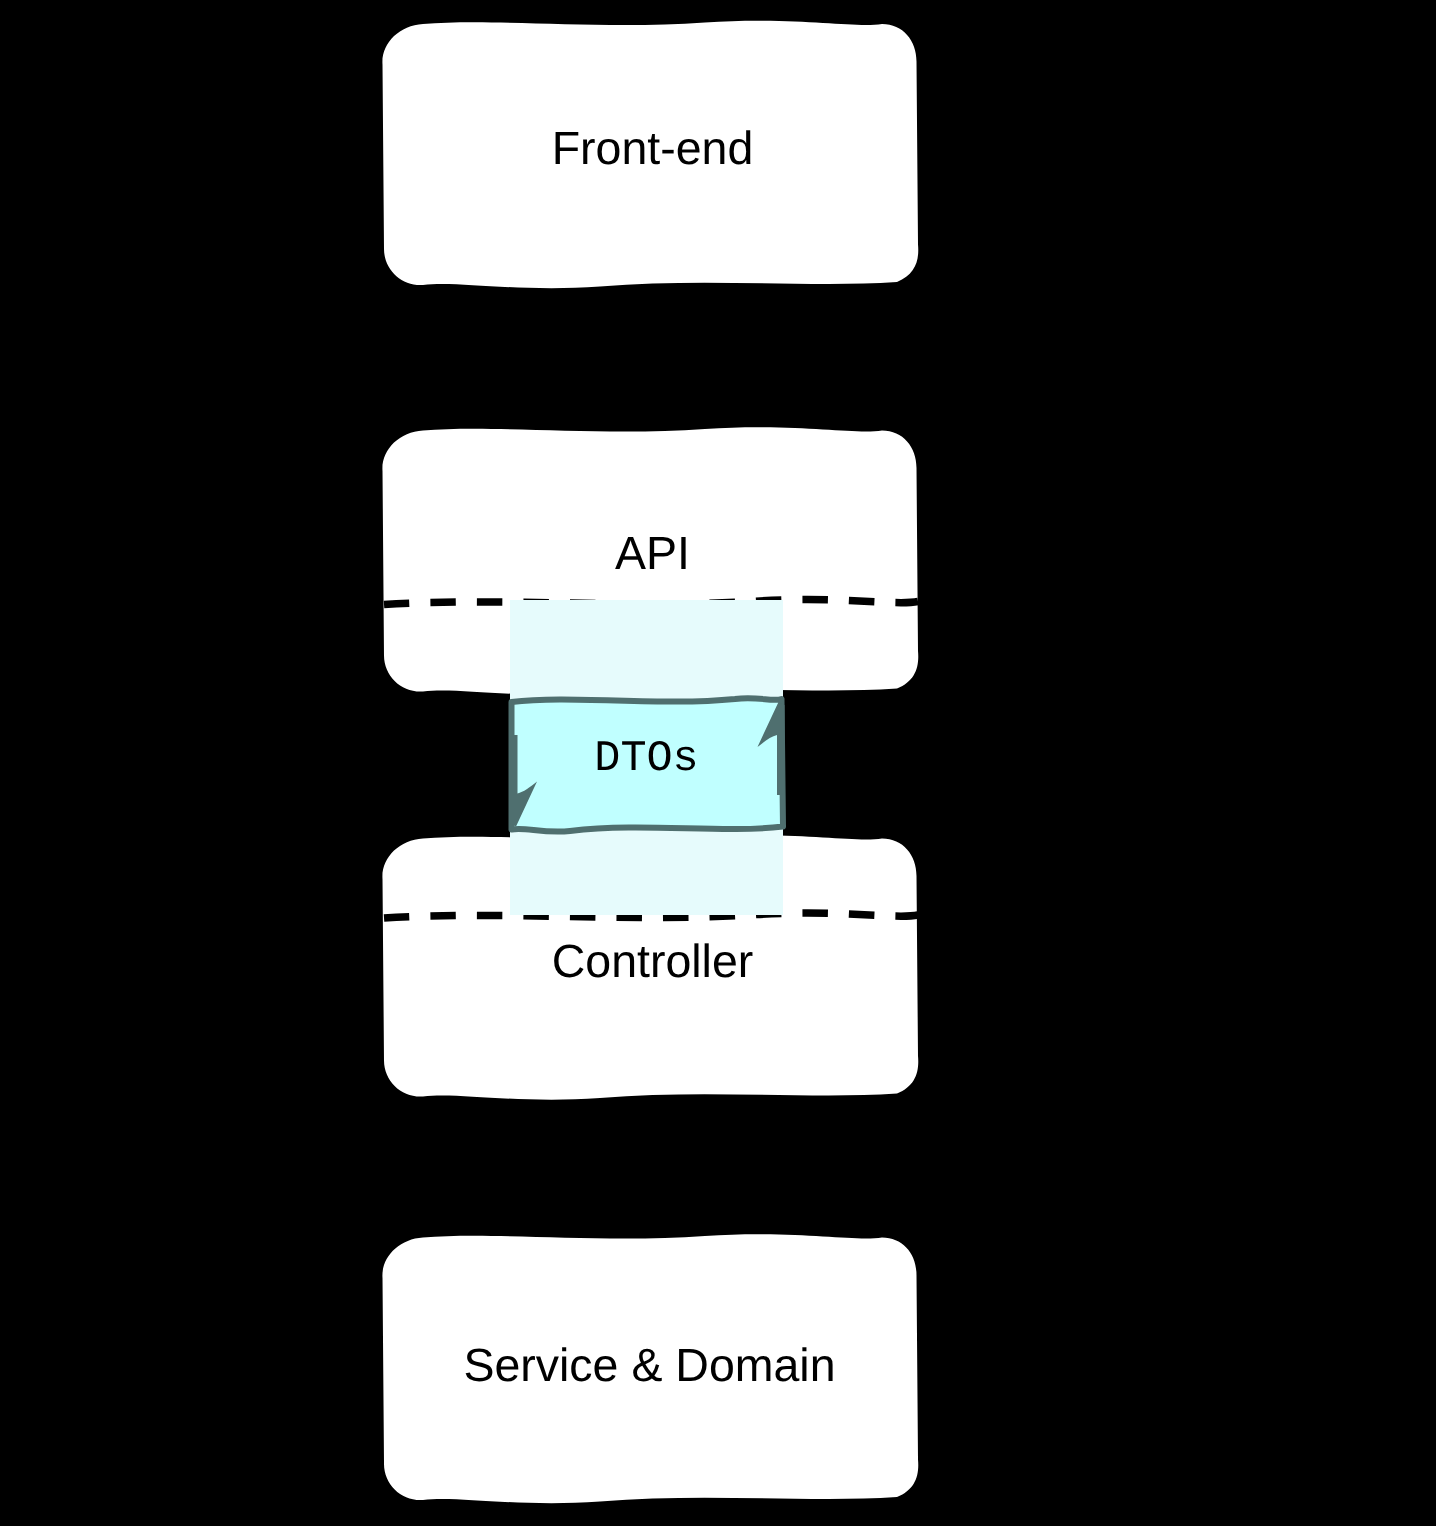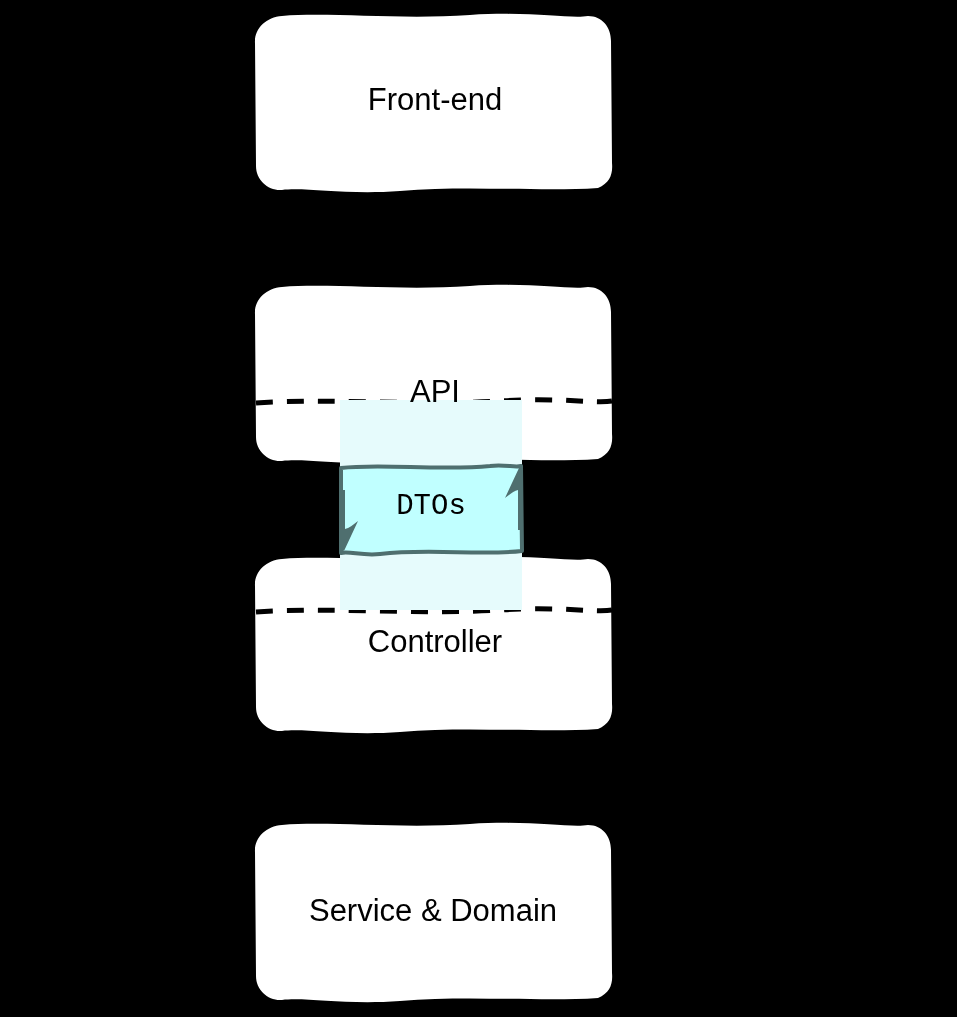--- a/index.html
+++ b/index.html
@@ -142,21 +142,21 @@
     <path d="M 344 551
              L 358 521
              C 353 525, 349 528, 345 529
              L 345 490
              L 340 490
              L 340 549 Z" fill="#4F6F6F"></path>
   </svg>
 
   <div class="node-label" style="left:435px; top:99px;">Front-end</div>
 
-  <div class="node-label" style="left:435px; top:369px;margin-top:22px;">API</div>
+  <div class="node-label" style="left:435px; top:369px;">API</div>
 
   <div class="node-label" style="left:435px; top:641px;">Controller</div>
 
   <div class="node-label" style="left:433px; top:910px;">Service &amp; Domain</div>
 
   <div class="dto-label" style="left:431px; top:506px;">DTOs</div>
 
 </div>
 
 </body></html>

